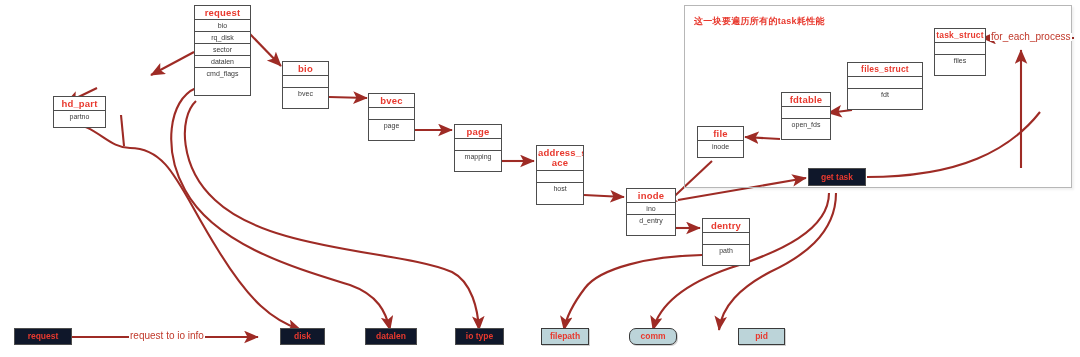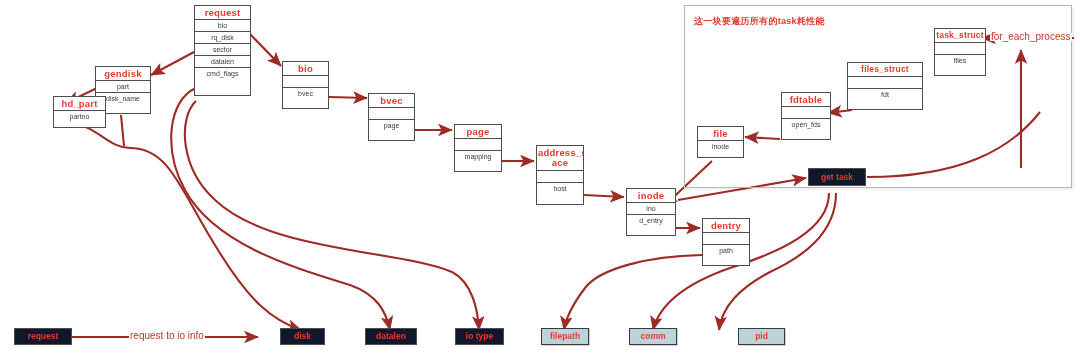--- a/index.html
+++ b/index.html
@@ -178,25 +178,20 @@
 
   <div class="node" style="left:194px;top:5px;width:57px;height:91px;">
     <div class="hdr">request</div>
     <div class="fld">bio</div>
     <div class="fld">rq_disk</div>
     <div class="fld">sector</div>
     <div class="fld">datalen</div>
     <div class="fld">cmd_flags</div>
   </div>
 
-  <div class="node" style="left:95px;top:66px;width:56px;height:48px;">
-    <div class="hdr">gendisk</div>
-    <div class="fld">part</div>
-    <div class="fld">disk_name</div>
-  </div>
 
   <div class="node" style="left:13px;top:96px;width:53px;height:32px;margin-left:40px;">
     <div class="hdr">hd_part</div>
     <div class="fld">partno</div>
   </div>
 
   <div class="node" style="left:282px;top:61px;width:47px;height:48px;">
     <div class="hdr">bio</div>
     <div class="fld blank">&nbsp;</div>
     <div class="fld">bvec</div>
@@ -261,17 +256,17 @@
   <div class="leaf" style="left:14px;top:328px;width:58px;height:17px;">request</div>
 
   <div class="leaf" style="left:280px;top:328px;width:45px;height:17px;">disk</div>
 
   <div class="leaf" style="left:365px;top:328px;width:52px;height:17px;">datalen</div>
 
   <div class="leaf" style="left:455px;top:328px;width:49px;height:17px;">io type</div>
 
   <div class="leaf filled" style="left:541px;top:328px;width:48px;height:17px;">filepath</div>
 
-  <div class="leaf filled" style="left:629px;top:328px;width:48px;height:17px;">comm</div>
+  <div class="leaf filled" style="left:629px;top:328px;width:48px;height:17px;border-radius:7px;">comm</div>
 
   <div class="leaf filled" style="left:696px;top:328px;width:47px;height:17px;margin-left:42px;">pid</div>
 
 </div>
 
 </body></html>

